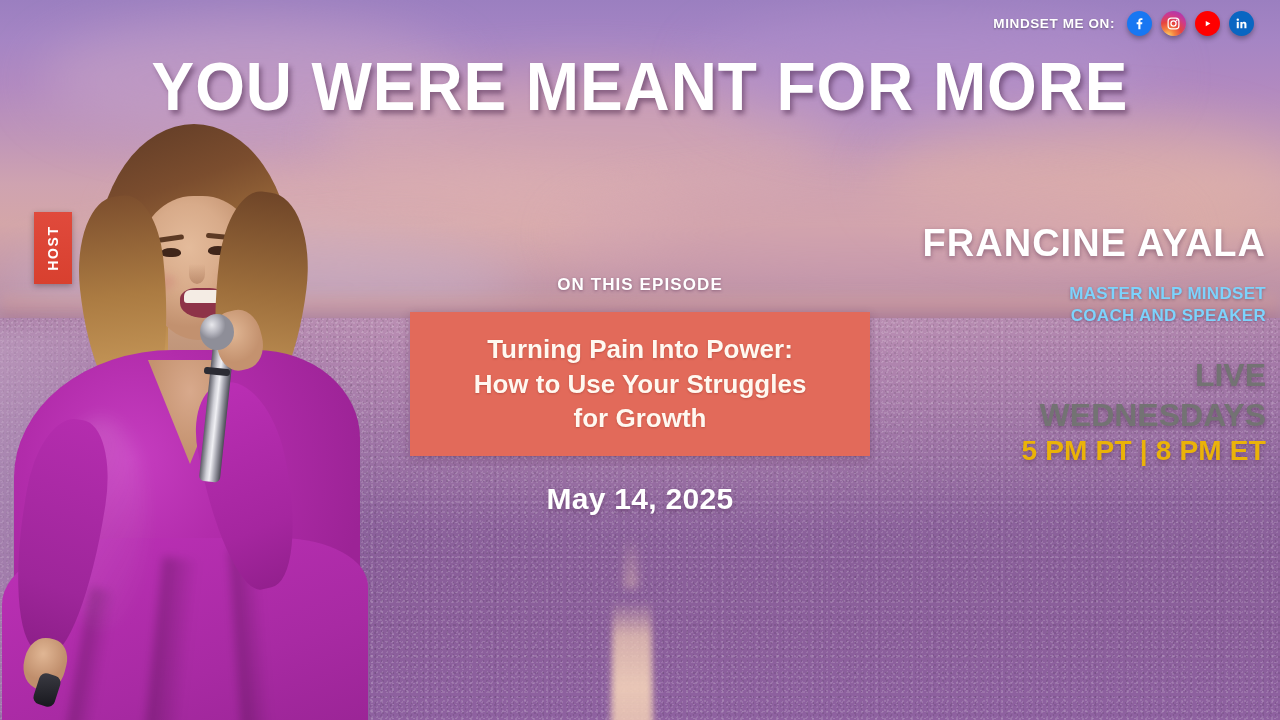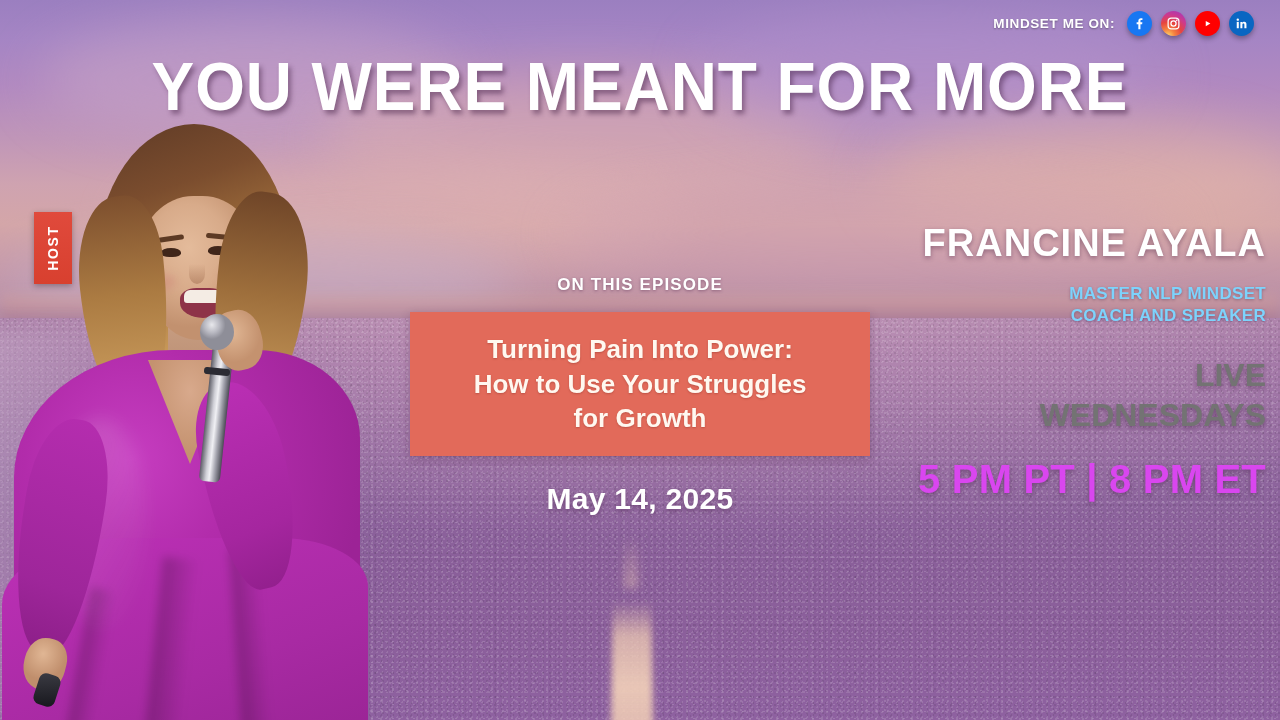--- a/index.html
+++ b/index.html
@@ -321,22 +321,21 @@
     text-shadow: 0 1px 3px rgba(60,25,60,.40);
     white-space: pre-line;
   }
   .live-when {
     margin-top: 28px;
     color: #737373; font-size: 32px; font-weight: bold; line-height: 1.25;
     text-shadow: 0 2px 5px rgba(60,25,60,.42);
     white-space: pre-line;
   }
   .live-time {
-    margin-top: 22px;
-    color: #d946ef; font-size: 40px; font-weight: bold; letter-spacing: .2px;
+    color: #eab308; font-size: 28px; font-weight: bold; letter-spacing: .2px;
     text-shadow: 0 2px 5px rgba(60,25,60,.42);
     white-space: nowrap;
   }
 </style>
 </head>
 <body>
 
 <div id="stage">
 
   <div class="bg-sky">

